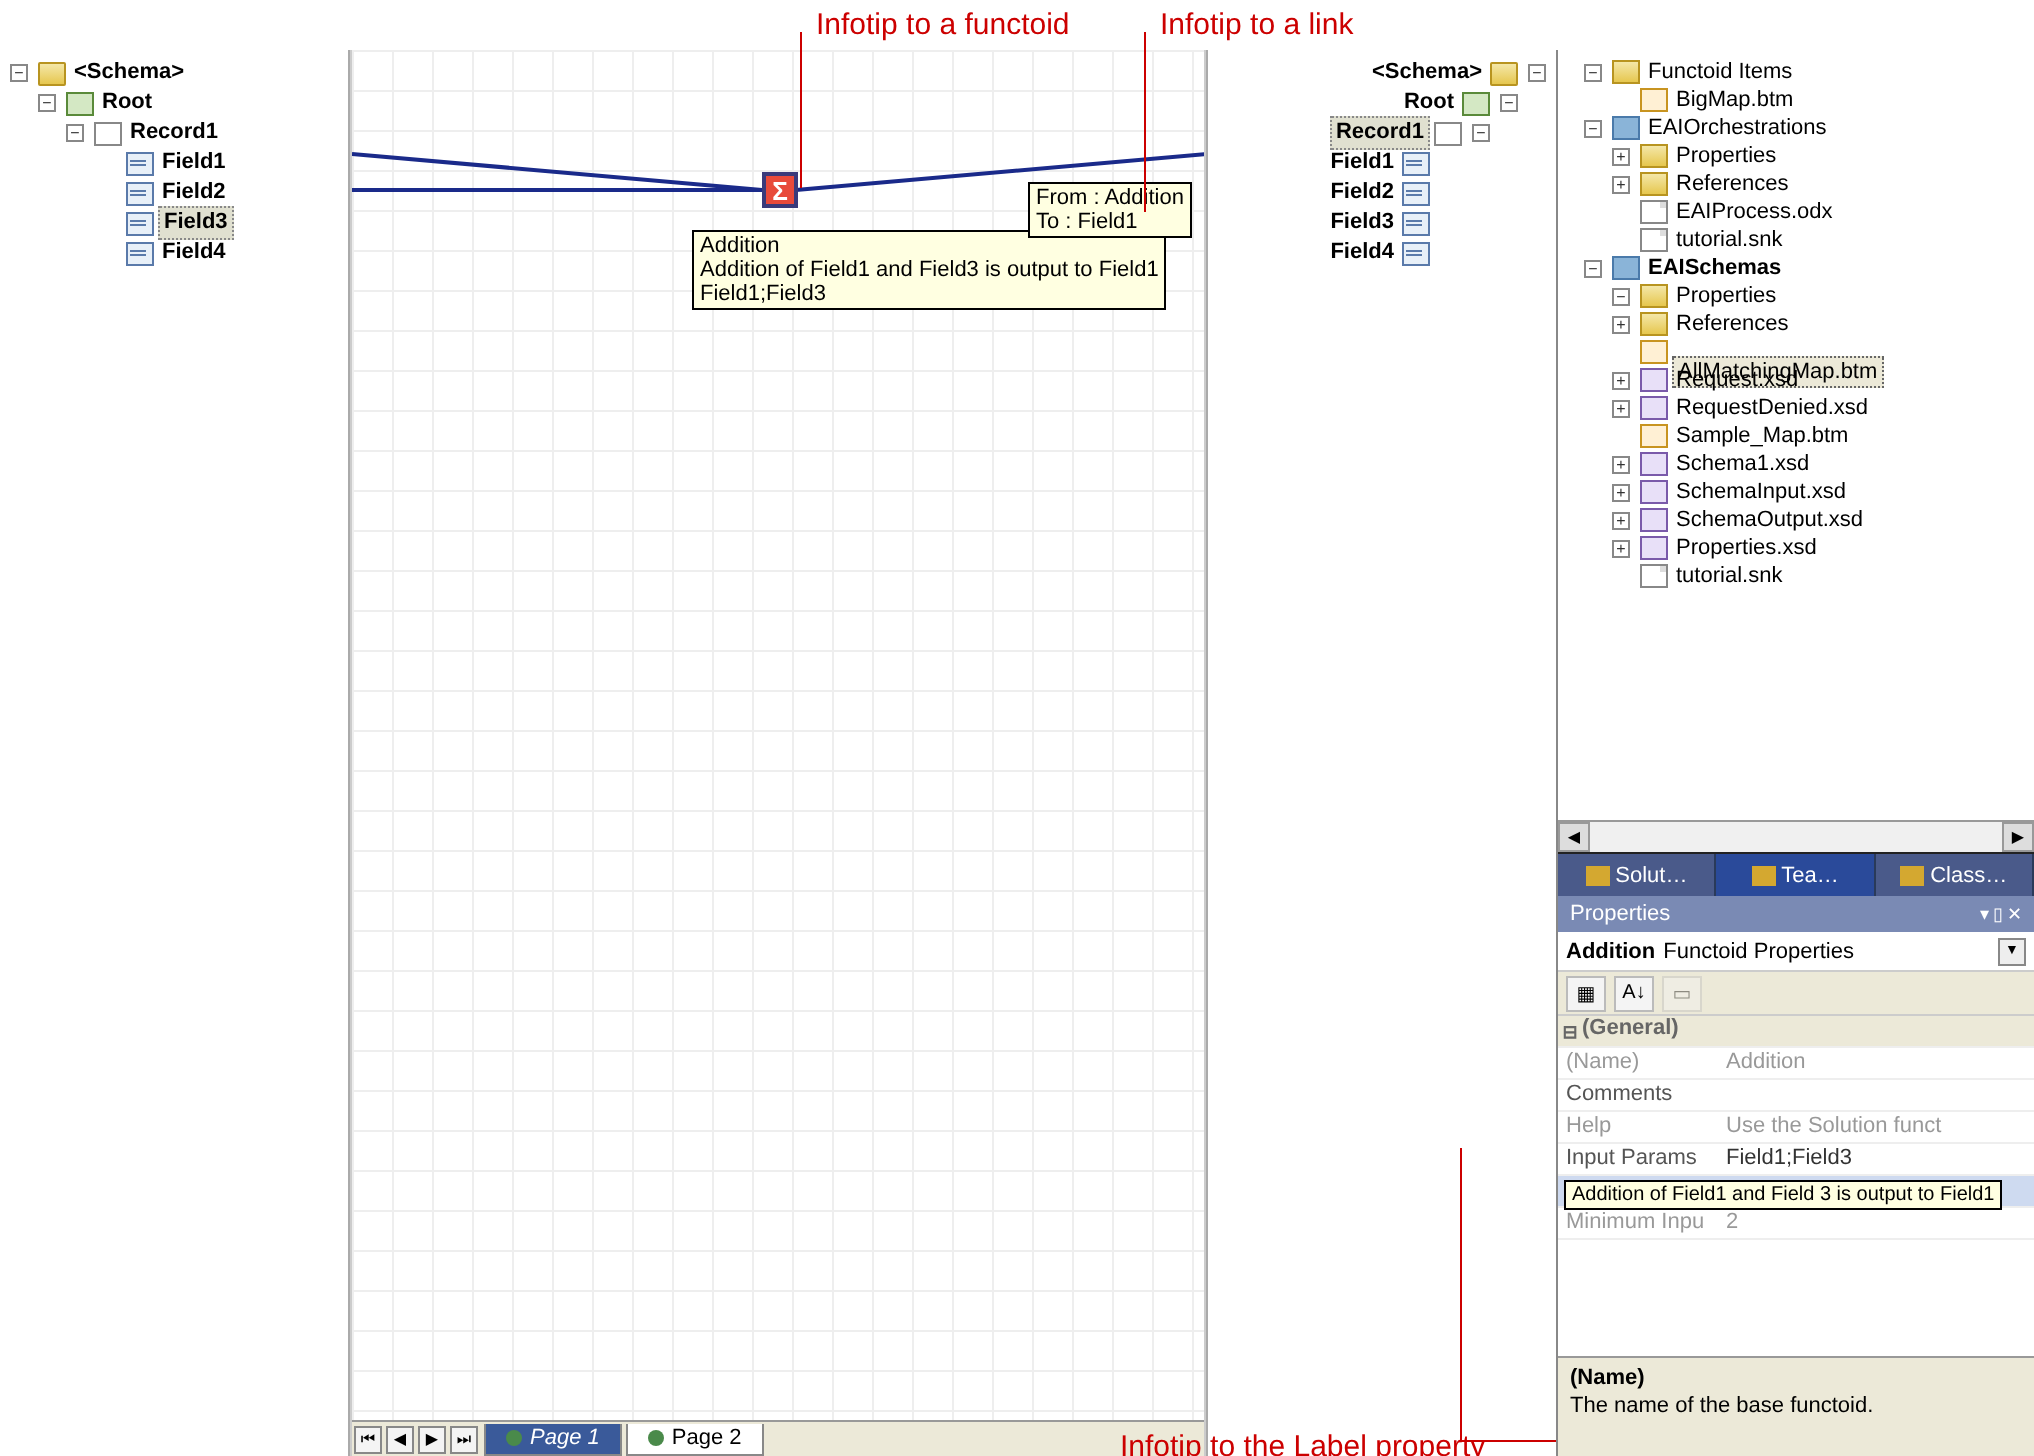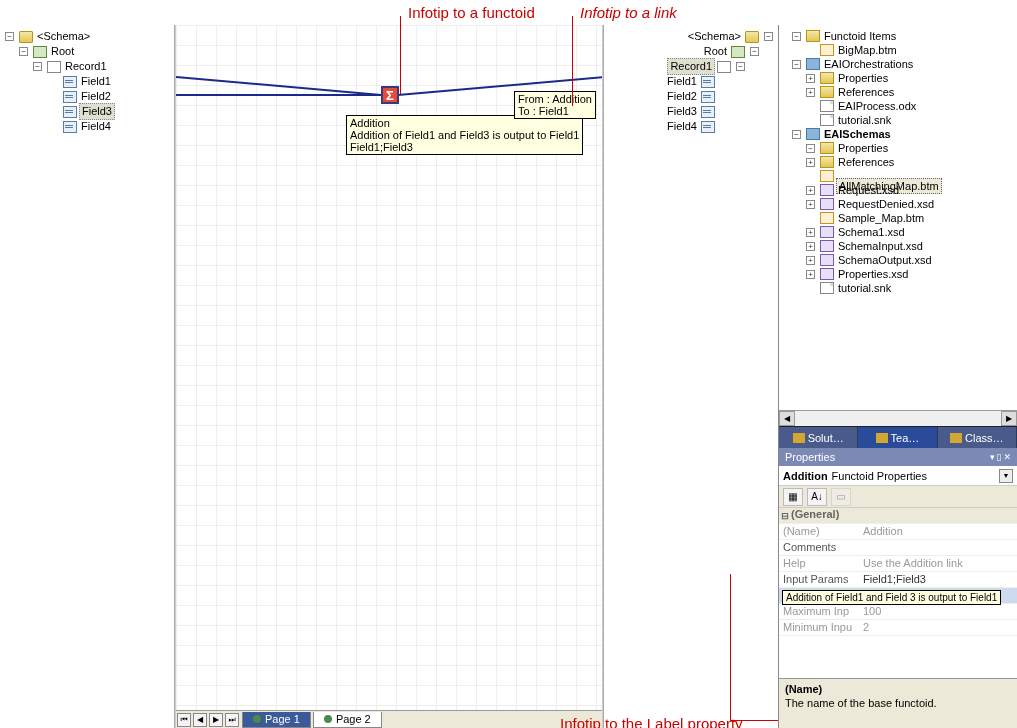--- a/index.html
+++ b/index.html
@@ -15,35 +15,35 @@
 .tree-node { white-space: nowrap; line-height: 15px; height: 15px; display: flex; align-items: center; }
 .tree-panel.right .tree-node { flex-direction: row-reverse; }
 .expander { width: 9px; height: 9px; border: 1px solid #888; display: inline-flex; align-items: center; justify-content: center; font-size: 8px; line-height: 7px; margin: 0 3px; cursor: pointer; color: #333; }
 .expander.blank { border: none; }
 .node-icon { width: 14px; height: 12px; display: inline-block; margin: 0 2px; }
 .folder-icon { background: linear-gradient(#f4e7a8, #e6c74f); border: 1px solid #b89420; border-radius: 1px; }
 .root-icon { background: #d4e8c4; border: 1px solid #5a8a3a; }
 .rec-icon { background: #fff; border: 1px solid #888; }
 .field-icon { background: #e8f0f8; border: 1px solid #5a7aaa; position: relative; }
 .field-icon::after { content: ""; position: absolute; left: 1px; top: 3px; width: 8px; height: 1px; background: #5a7aaa; box-shadow: 0 2px 0 #5a7aaa; }
-.node-label { padding: 0 2px; }
+.node-label { padding: 0 2px; font-weight: bold; }
 .node-label.selected { background: #e0e0d0; border: 1px dotted #888; }
 .indent { display: inline-block; }
 
 .grid-panel { flex: 1; background: #fff; position: relative; border-left: 1px solid #ccc; border-right: 1px solid #ccc; }
 .grid-bg { position: absolute; top: 0; left: 0; right: 0; bottom: 18px; background-image: linear-gradient(to right, #eee 1px, transparent 1px), linear-gradient(to bottom, #eee 1px, transparent 1px); background-size: 20px 20px; }
 .grid-svg { position: absolute; top: 0; left: 0; width: 100%; height: 100%; pointer-events: none; }
 .functoid { position: absolute; width: 18px; height: 18px; background: #e84a3a; border: 2px solid #3a3a7a; display: flex; align-items: center; justify-content: center; color: #fff; font-weight: bold; font-size: 13px; cursor: pointer; }
 
 .tooltip { position: absolute; background: #ffffe1; border: 1px solid #000; padding: 1px 3px; font-size: 10px; line-height: 12px; white-space: nowrap; z-index: 50; }
 
 .page-tabs { position: absolute; bottom: 0; left: 0; right: 0; height: 18px; background: #ece9d8; border-top: 1px solid #999; display: flex; align-items: center; }
 .nav-btn { width: 14px; height: 14px; border: 1px solid #888; background: #f4f4f4; display: inline-flex; align-items: center; justify-content: center; font-size: 8px; margin: 0 1px; cursor: pointer; }
 .tab { height: 16px; padding: 1px 10px; border: 1px solid #888; border-top: none; background: #fff; display: inline-flex; align-items: center; margin-left: 2px; cursor: pointer; }
-.tab.active { background: #3a5a9a; color: #fff; }
+.tab.active { background: #3a5a9a; color: #fff; font-style: italic; }
 .tab-dot { width: 8px; height: 8px; border-radius: 50%; background: #4a8a4a; margin-right: 4px; }
 
 .right-panel { position: absolute; top: 25px; left: 778px; width: 239px; height: 703px; background: #fff; display: flex; flex-direction: column; border-left: 1px solid #888; }
 
 .solution-tree { flex: 0 0 385px; overflow: hidden; position: relative; padding: 4px 2px; }
 .sol-node { white-space: nowrap; line-height: 14px; height: 14px; display: flex; align-items: center; }
 .sol-icon { width: 14px; height: 12px; display: inline-block; margin: 0 2px; }
 .folder2 { background: linear-gradient(#f4e7a8, #e6c74f); border: 1px solid #b89420; }
 .proj-icon { background: #8ab4d8; border: 1px solid #4a7aaa; }
 .file-icon { background: #fff; border: 1px solid #888; position: relative; }
@@ -85,21 +85,21 @@
 .props-desc { height: 50px; background: #ece9d8; border-top: 1px solid #999; padding: 4px 6px; }
 .props-desc b { display: block; margin-bottom: 2px; }
 
 .label-tooltip { position: absolute; background: #ffffe1; border: 1px solid #000; padding: 1px 3px; font-size: 10px; z-index: 60; }
 </style>
 </head>
 <body>
 
 <div class="annotation" style="top:4px; left:408px;">Infotip to a functoid</div>
 <div class="ann-line" style="top:16px; left:400px; width:1px; height:78px;"></div>
-<div class="annotation" style="top:4px; left:580px;font-style:italic;">Infotip to a link</div>
+<div class="annotation" style="top:4px; left:580px;">Infotip to a link</div>
 <div class="ann-line" style="top:16px; left:572px; width:1px; height:90px;"></div>
 <div class="annotation" style="top:715px; left:560px;">Infotip to the Label property</div>
 <div class="ann-line" style="top:574px; left:730px; width:1px; height:147px;"></div>
 <div class="ann-line" style="top:720px; left:730px; width:48px; height:1px;"></div>
 
 <div class="main-area">
 
   <div class="tree-panel">
     <div class="tree-node">
       <span class="expander">−</span>
@@ -386,35 +386,31 @@
         <div class="prow dim">
           <div class="pcell-name">(Name)</div>
           <div class="pcell-val">Addition</div>
         </div>
         <div class="prow">
           <div class="pcell-name">Comments</div>
           <div class="pcell-val"></div>
         </div>
         <div class="prow dim">
           <div class="pcell-name">Help</div>
-          <div class="pcell-val">Use the Addition link</div>
+          <div class="pcell-val">Use the Solution funct</div>
         </div>
         <div class="prow">
           <div class="pcell-name">Input Params</div>
           <div class="pcell-val">Field1;Field3</div>
         </div>
         <div class="prow sel">
           <div class="pcell-name">Label</div>
           <div class="pcell-val"></div>
         </div>
         <div class="prow dim">
-          <div class="pcell-name">Maximum Inp</div>
-          <div class="pcell-val">100</div>
-        </div>
-        <div class="prow dim">
           <div class="pcell-name">Minimum Inpu</div>
           <div class="pcell-val">2</div>
         </div>
         <div class="label-tooltip" style="top:82px; left:3px;">Addition of Field1 and Field 3 is output to Field1</div>
     </div>
     <div class="props-desc">
       <b>(Name)</b>
       <span>The name of the base functoid.</span>
     </div>
   </div>

